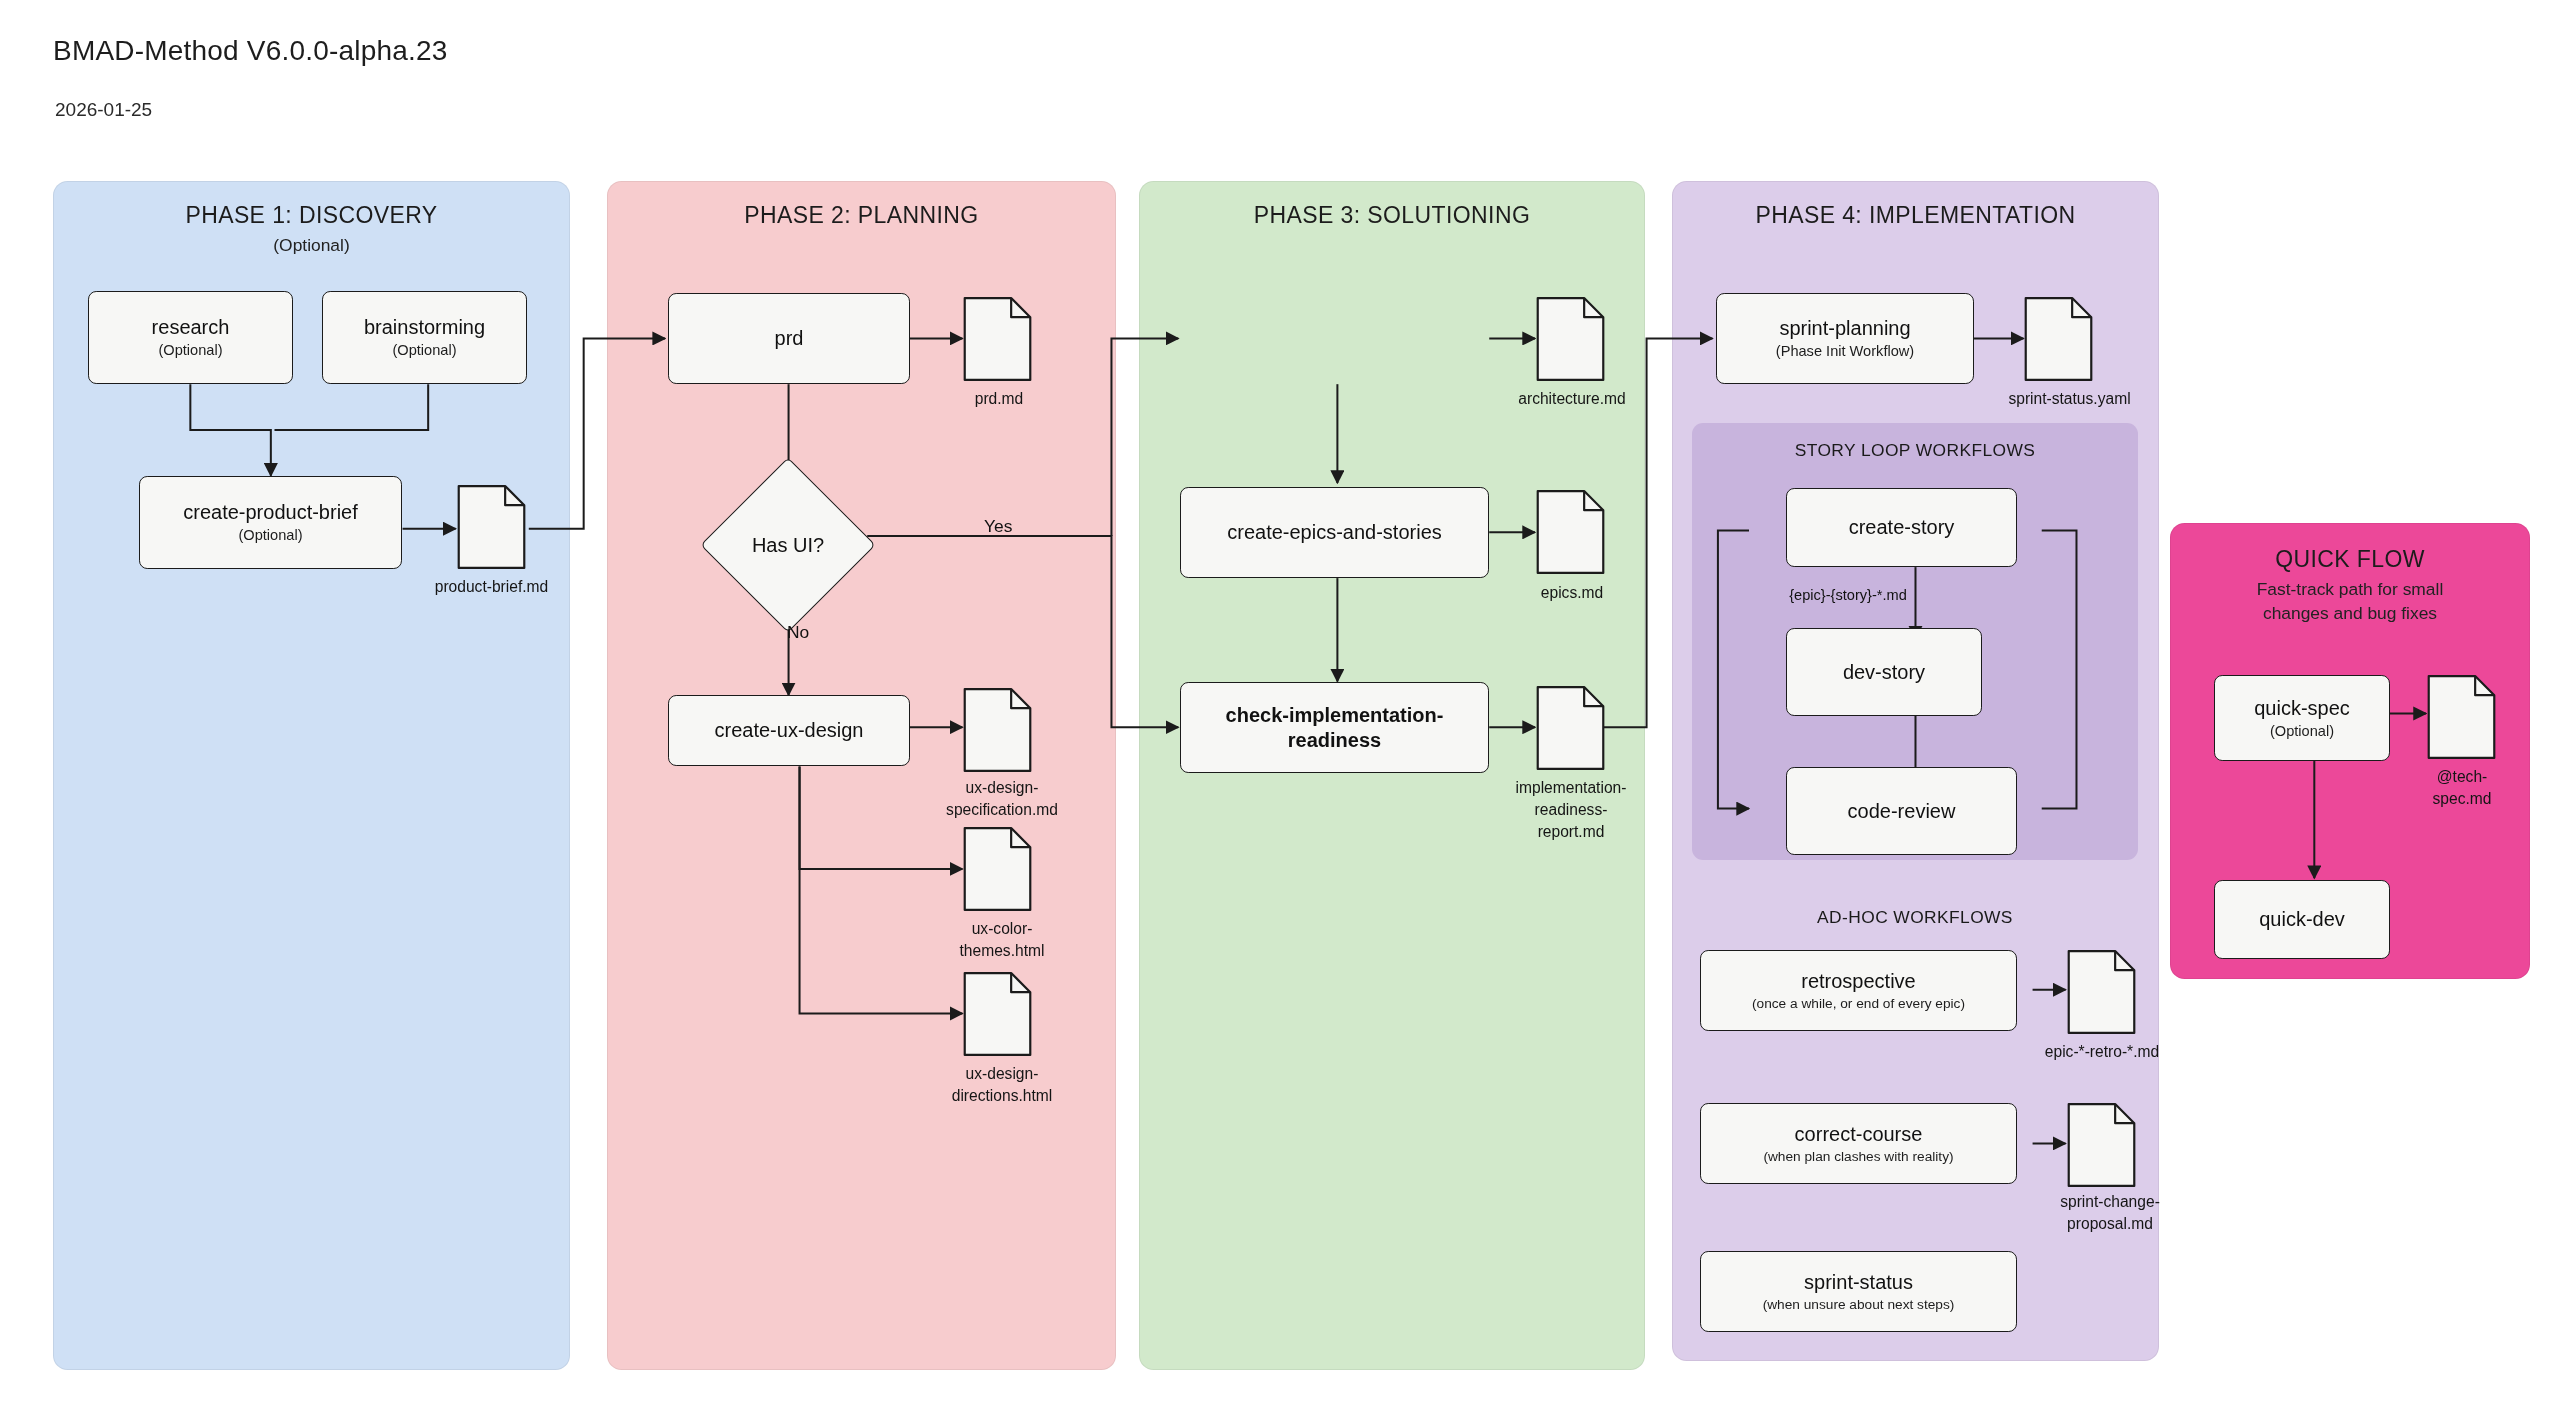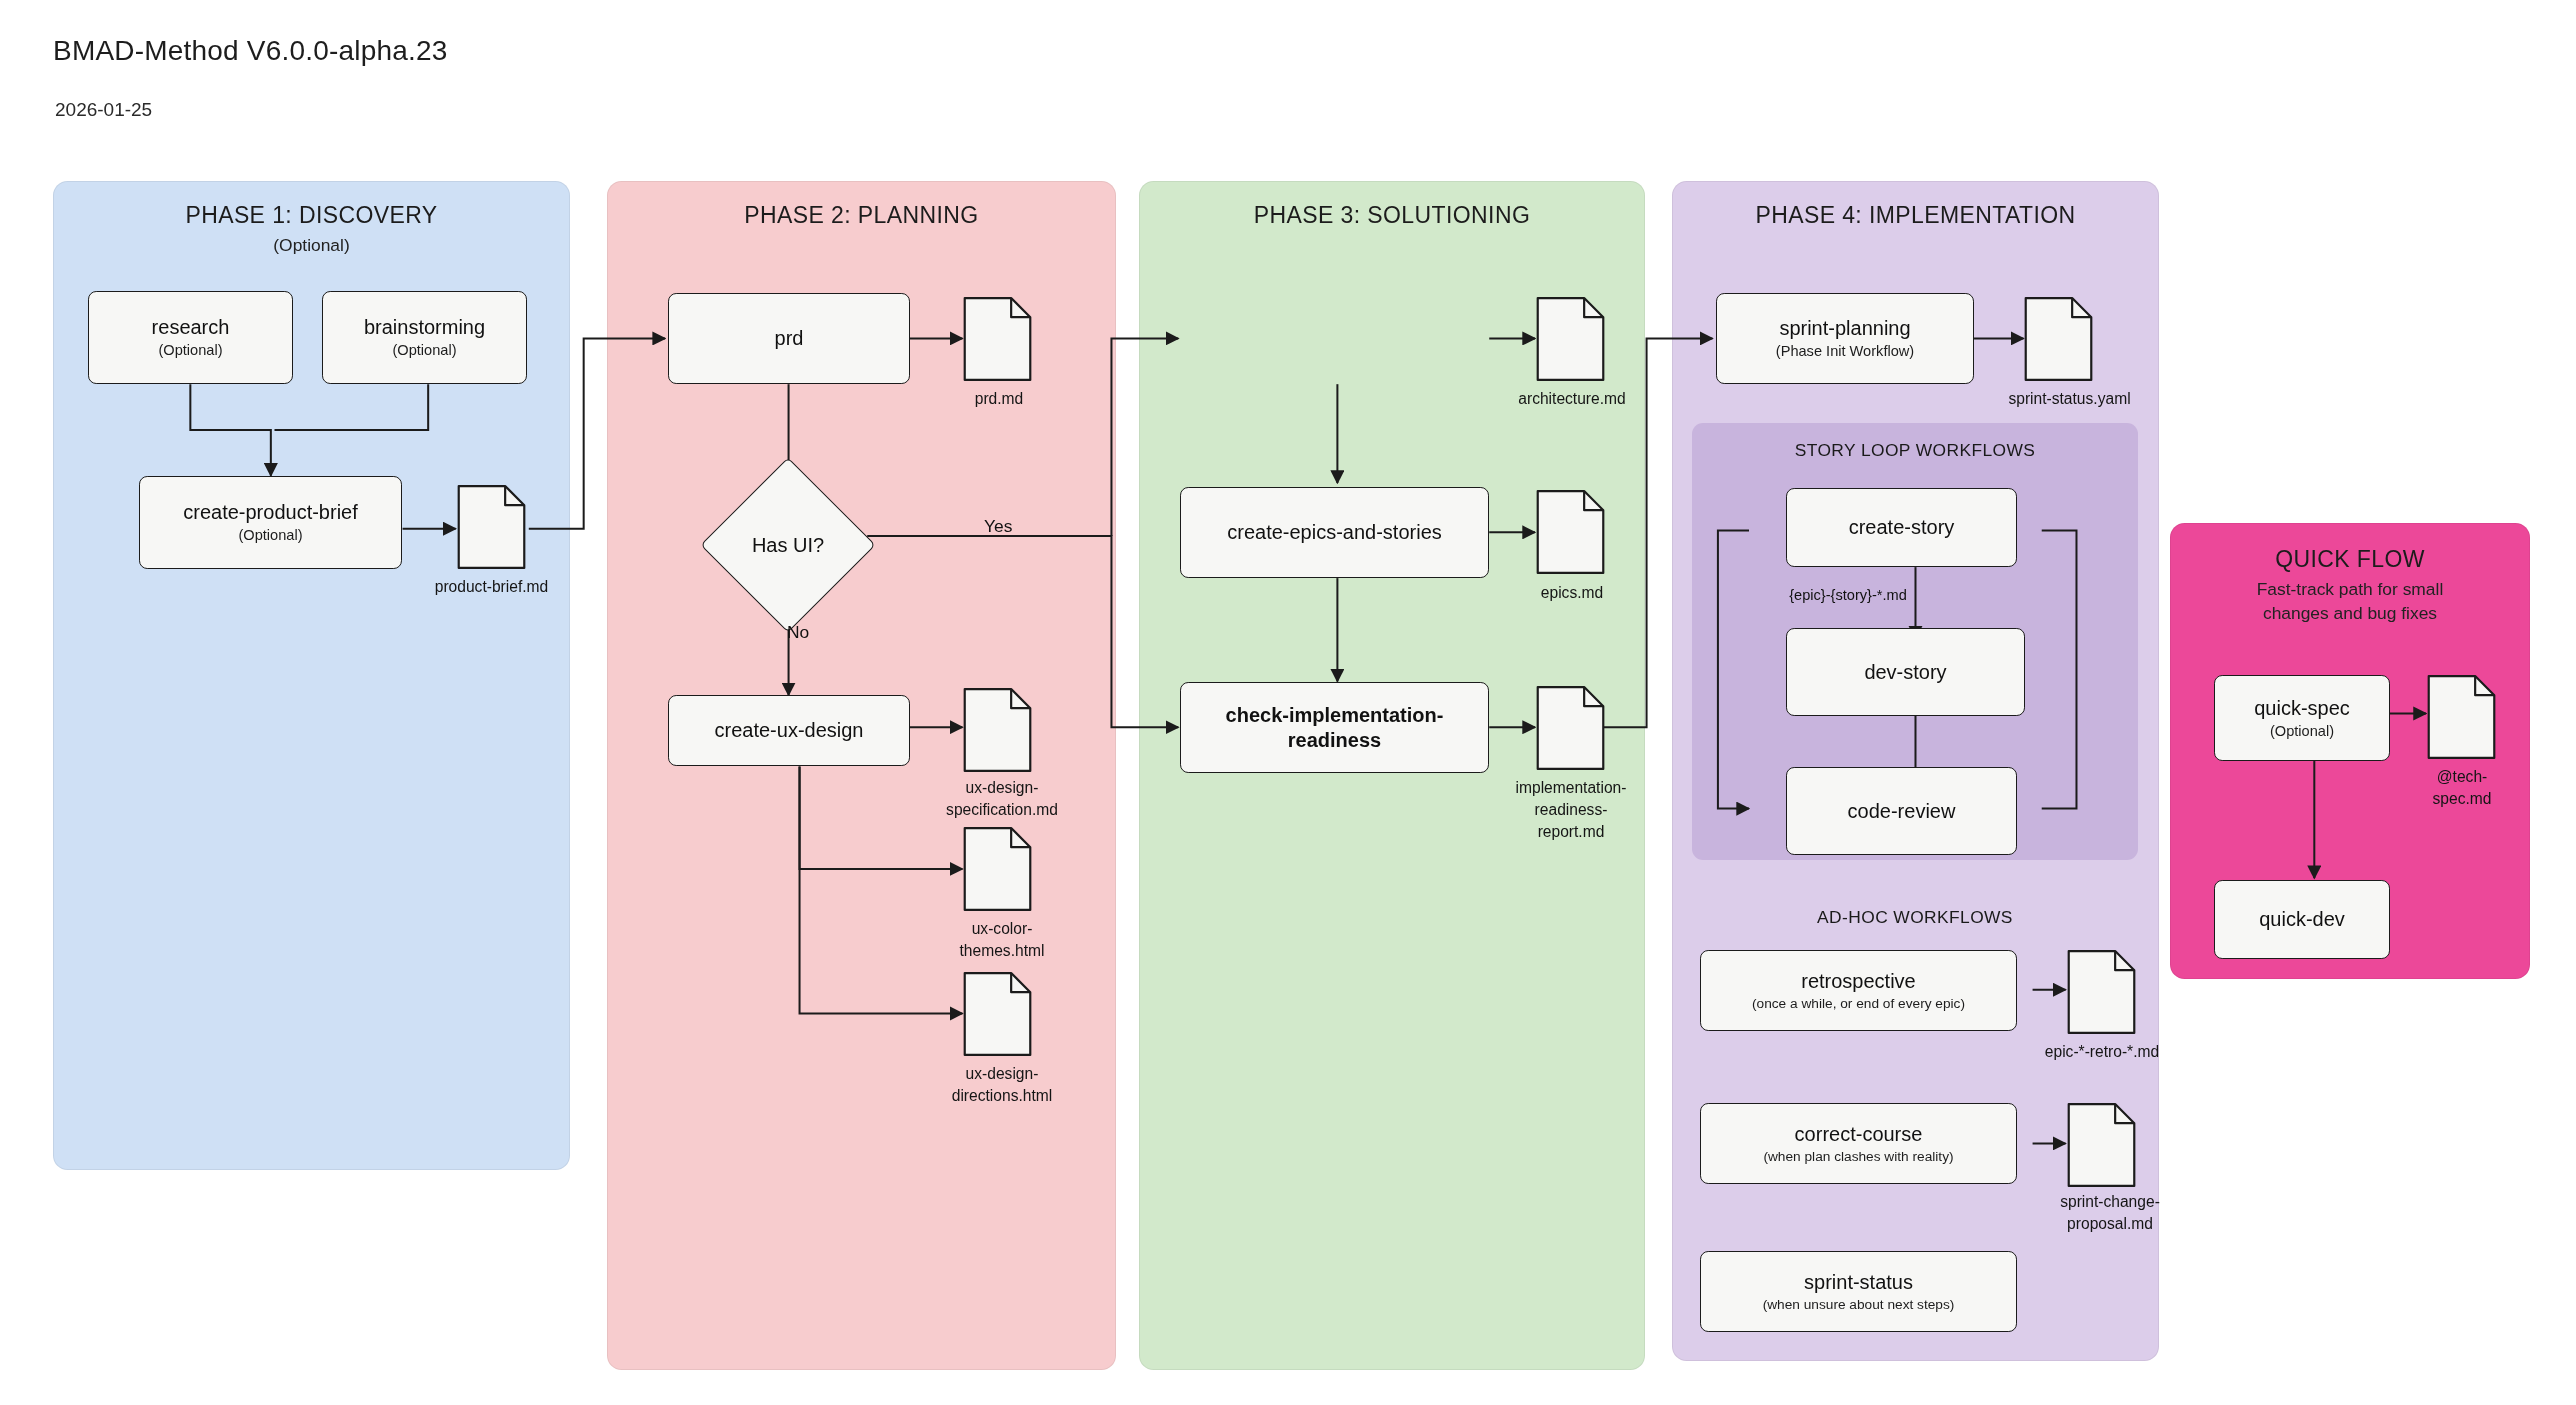--- a/index.html
+++ b/index.html
@@ -136,21 +136,21 @@
   }
 </style>
 </head>
 <body>
 
 <div id="canvas">
 
   <div class="abs" id="title">BMAD-Method V6.0.0-alpha.23</div>
   <div class="abs" id="subtitle">2026-01-25</div>
 
-  <div class="abs phase" style="left:53px; top:181px; width:517px; height:989px; background:#cfe0f5;">
+  <div class="abs phase" style="left:53px; top:181px; width:517px; height:1189px; background:#cfe0f5;">
     <div class="phase-title" style="top:20px;">PHASE 1: DISCOVERY</div>
     <div class="phase-sub" style="top:53px;">(Optional)</div>
   </div>
 
   <div class="abs phase" style="left:607px; top:181px; width:509px; height:1189px; background:#f7ccce;">
     <div class="phase-title" style="top:20px;">PHASE 2: PLANNING</div>
   </div>
 
   <div class="abs phase" style="left:1139px; top:181px; width:506px; height:1189px; background:#d2e9cb;">
     <div class="phase-title" style="top:20px;">PHASE 3: SOLUTIONING</div>
@@ -357,21 +357,21 @@
       <path d="M54 3 V24 H75" fill="none" stroke="#1b1b1b" stroke-width="2.4" stroke-linejoin="round"></path>
     </svg>
   </div>
   <div class="abs filelabel" style="left:1969px; top:390px; width:201px;">sprint-status.yaml</div>
 
   <div class="abs node" style="left:1786px; top:488px; width:231px; height:79px;">
     <div class="main">create-story</div>
   </div>
   <div class="abs edge-label small" style="left:1592px; top:587px; width:512px; text-align:center;">{epic}-{story}-*.md</div>
 
-  <div class="abs node" style="left:1786px; top:628px; width:239px; height:88px;">
+  <div class="abs node" style="left:1786px; top:628px; width:196px; height:88px;">
     <div class="main">dev-story</div>
   </div>
 
   <div class="abs node" style="left:1786px; top:767px; width:231px; height:88px;">
     <div class="main">code-review</div>
   </div>
 
   <div class="abs node" style="left:1700px; top:950px; width:317px; height:81px;">
     <div class="main">retrospective</div>
     <div class="sub tiny">(once a while, or end of every epic)</div>

